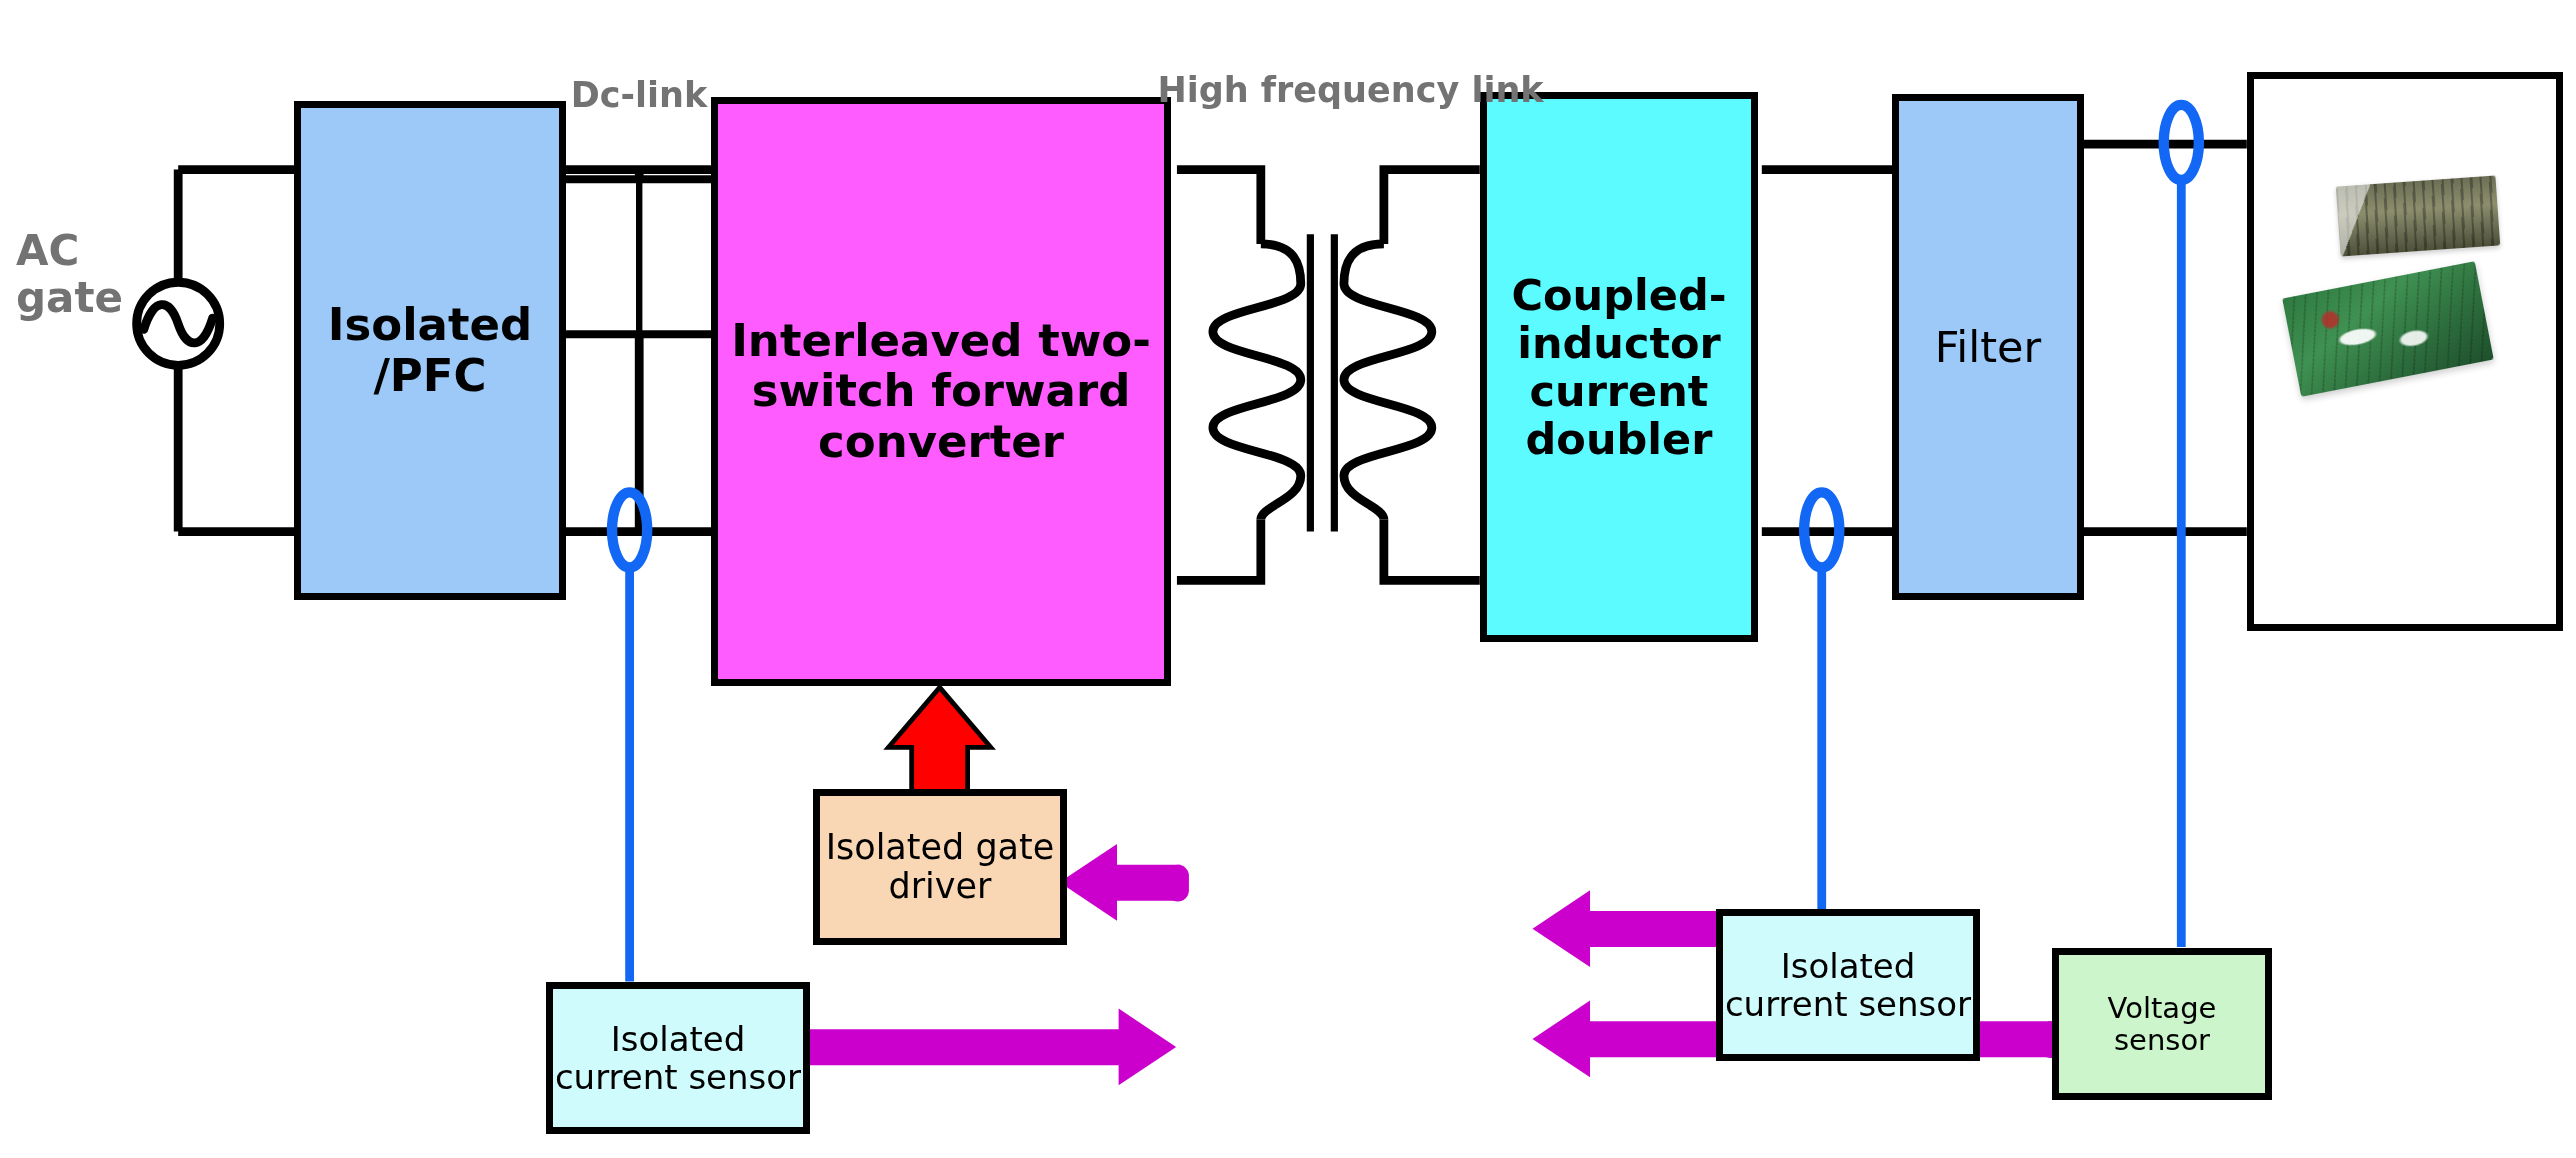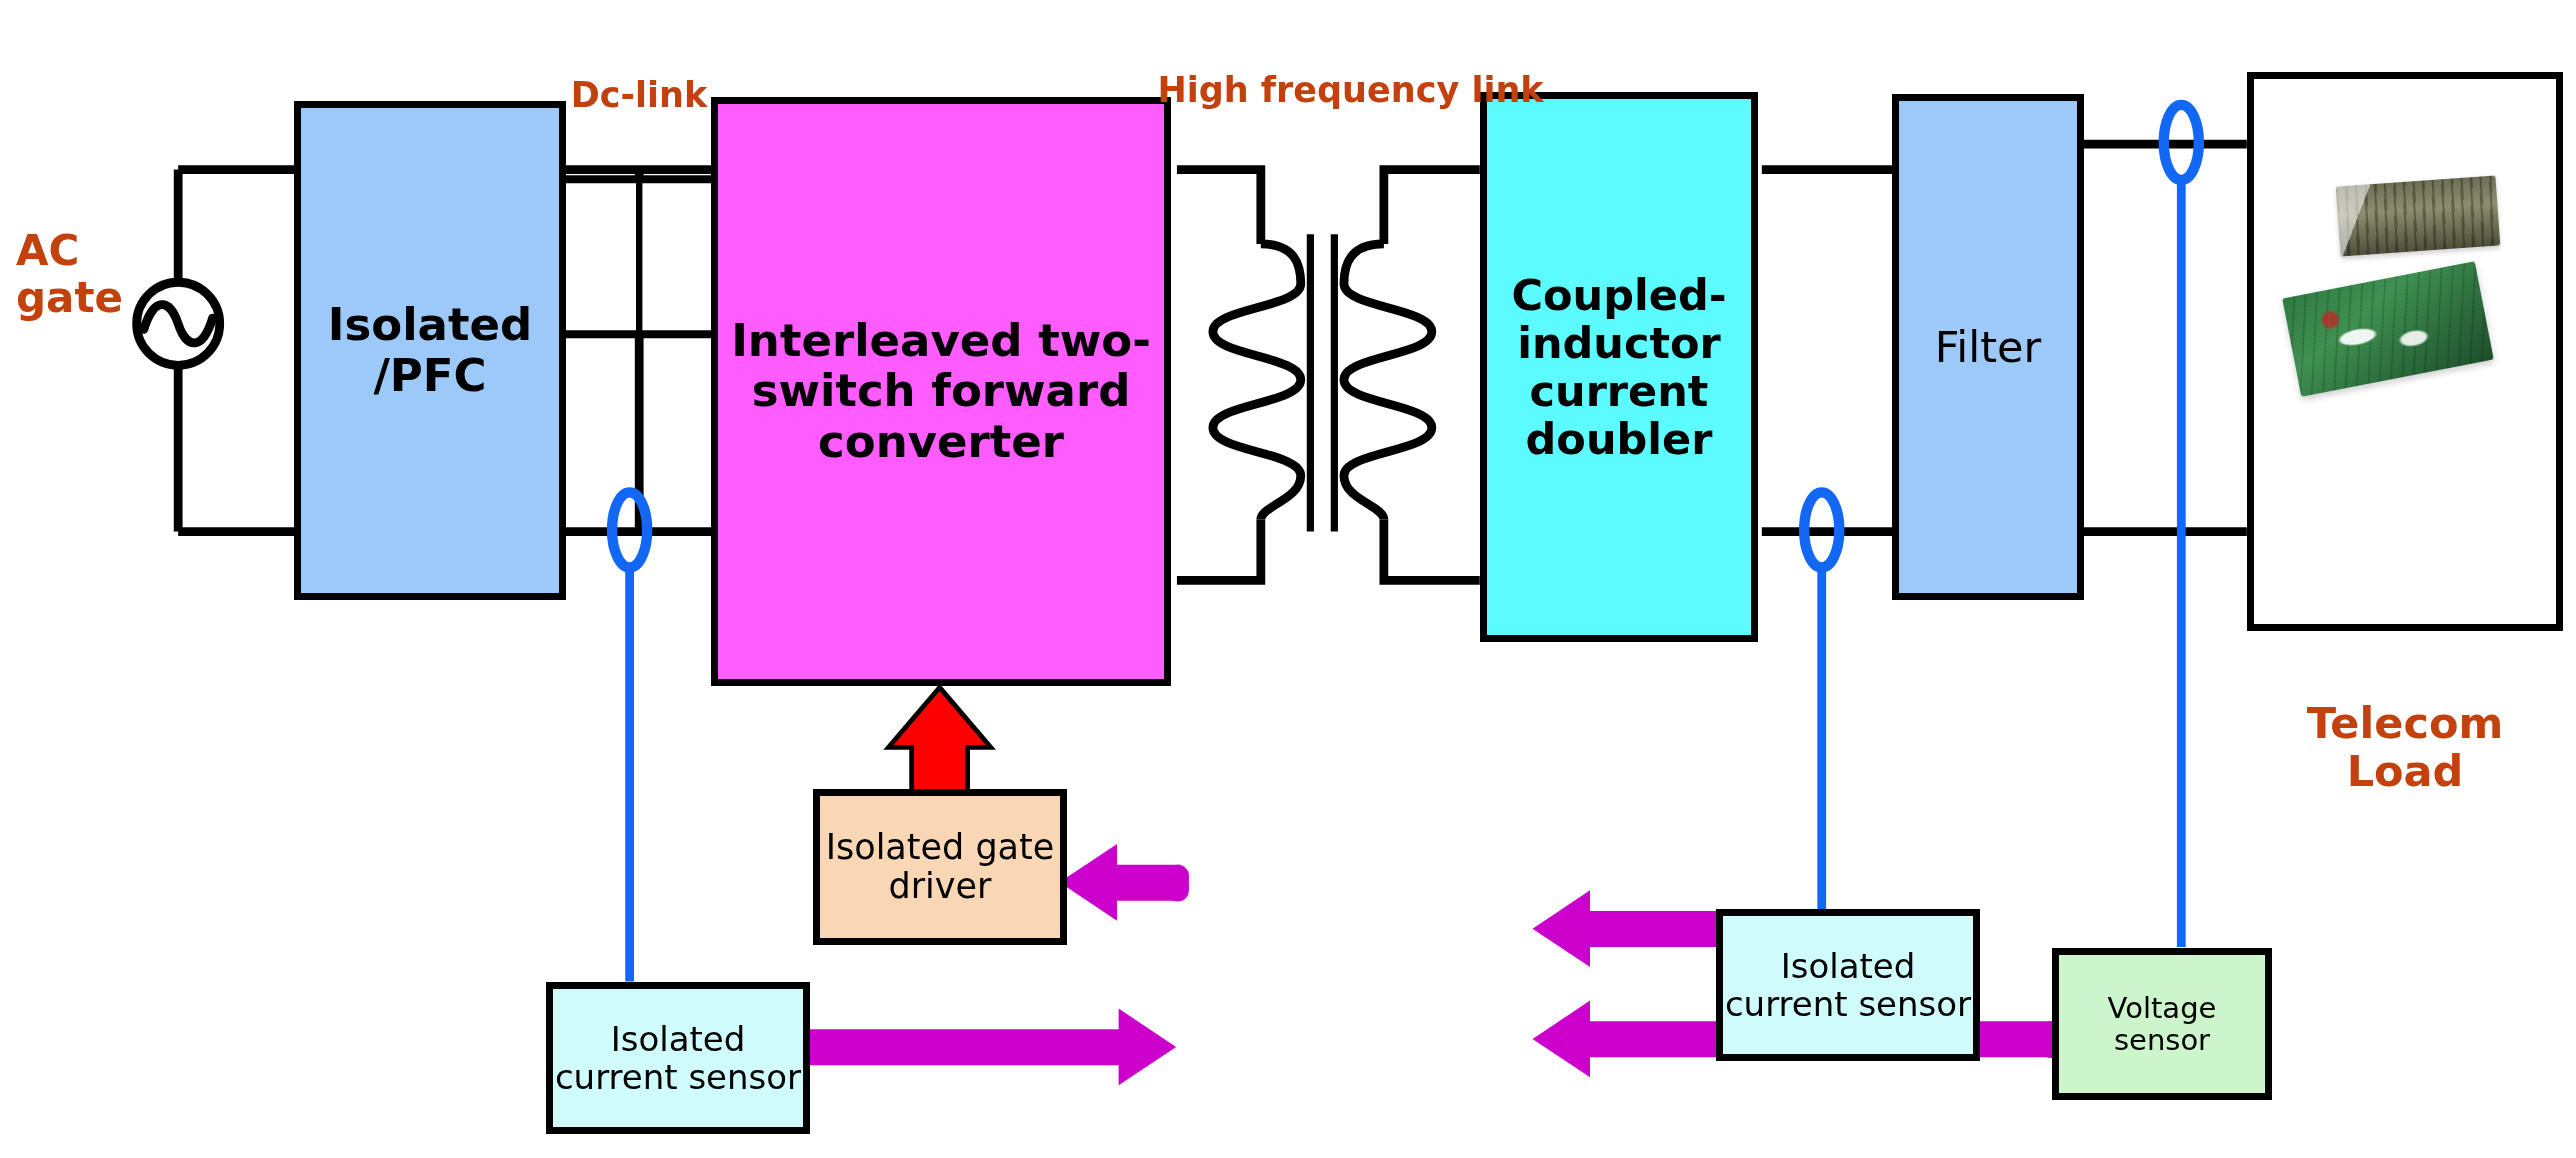--- a/index.html
+++ b/index.html
@@ -19,21 +19,21 @@
     display:flex;
     align-items:center;
     justify-content:center;
     text-align:center;
     line-height:1.12;
     color:#000000;
   }
   .blk-bold{font-weight:bold;}
   .lbl{
     position:absolute;
-    color:#c2410c;
+    color:#737373;
     text-align:center;
     line-height:1.12;
     white-space:pre-line;
   }
   .lbl-bold{font-weight:bold;}
   .pcb{
     position:absolute;
     border-radius:2.4px;
     filter:blur(0.5px);
   }
@@ -250,19 +250,15 @@
   </div>
 
   <div class="lbl lbl-bold" style="left:523px;top:37px;width:232px;font-size:35px;">
     <span>Dc-link</span>
   </div>
 
   <div class="lbl lbl-bold" style="left:1127px;top:32px;width:447px;font-size:35px;">
     <span>High frequency link</span>
   </div>
 
-  <div class="lbl lbl-bold" style="left:2247px;top:651px;width:316px;font-size:43px;">
-    <span>Telecom
-Load</span>
-  </div>
 
 </div>
 
 
 </body></html>

